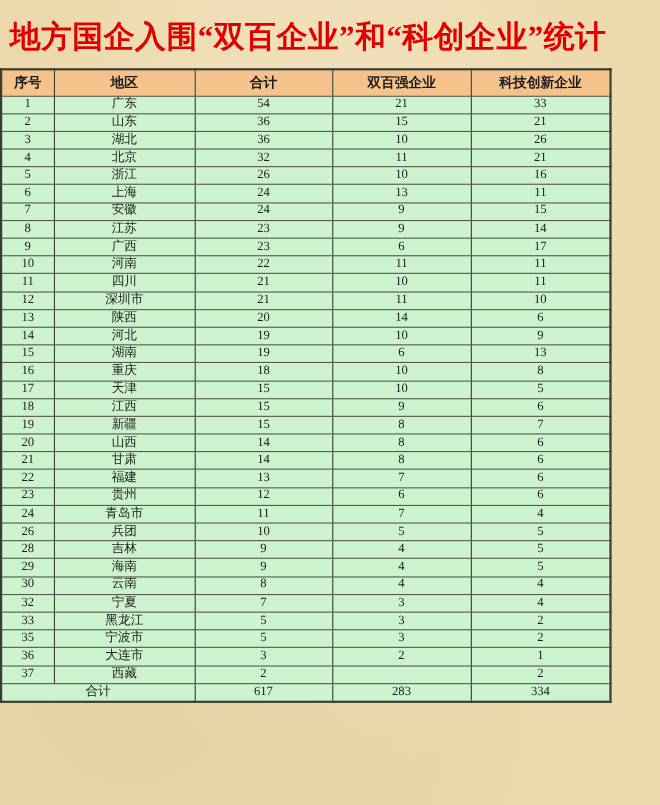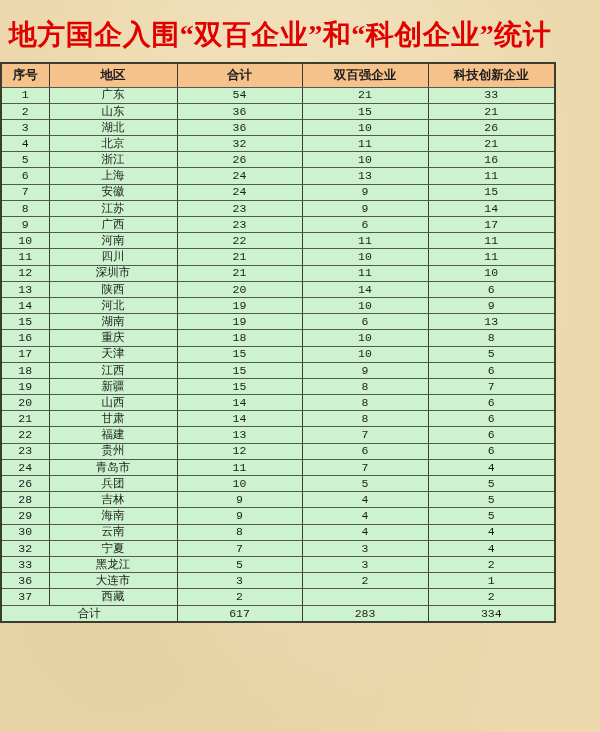--- a/index.html
+++ b/index.html
@@ -39,21 +39,20 @@
     letter-spacing: 0.5px;
     white-space: nowrap;
   }
   table.stats {
     table-layout: fixed;
     width: 554px;
     margin: 0 auto;
     border-collapse: collapse;
     border: 2px solid var(--border-dark);
     background: var(--row-background);
-    font-family: Liberation Mono, monospace;
   }
   table.stats th, table.stats td {
     border: 1px solid var(--border-inner);
     border-left: 1px solid var(--border-dark);
     border-right: 1px solid var(--border-dark);
     padding: 0;
     text-align: center;
     vertical-align: middle;
     overflow: hidden;
     white-space: nowrap;
@@ -306,20 +305,27 @@
           <td>4</td>
         </tr>
         <tr>
           <td>33</td>
           <td>黑龙江</td>
           <td class="col-total-value">5</td>
           <td>3</td>
           <td>2</td>
         </tr>
         <tr>
+          <td>35</td>
+          <td>宁波市</td>
+          <td class="col-total-value">5</td>
+          <td>3</td>
+          <td>2</td>
+        </tr>
+        <tr>
           <td>36</td>
           <td>大连市</td>
           <td class="col-total-value">3</td>
           <td>2</td>
           <td>1</td>
         </tr>
         <tr>
           <td>37</td>
           <td>西藏</td>
           <td class="col-total-value">2</td>

